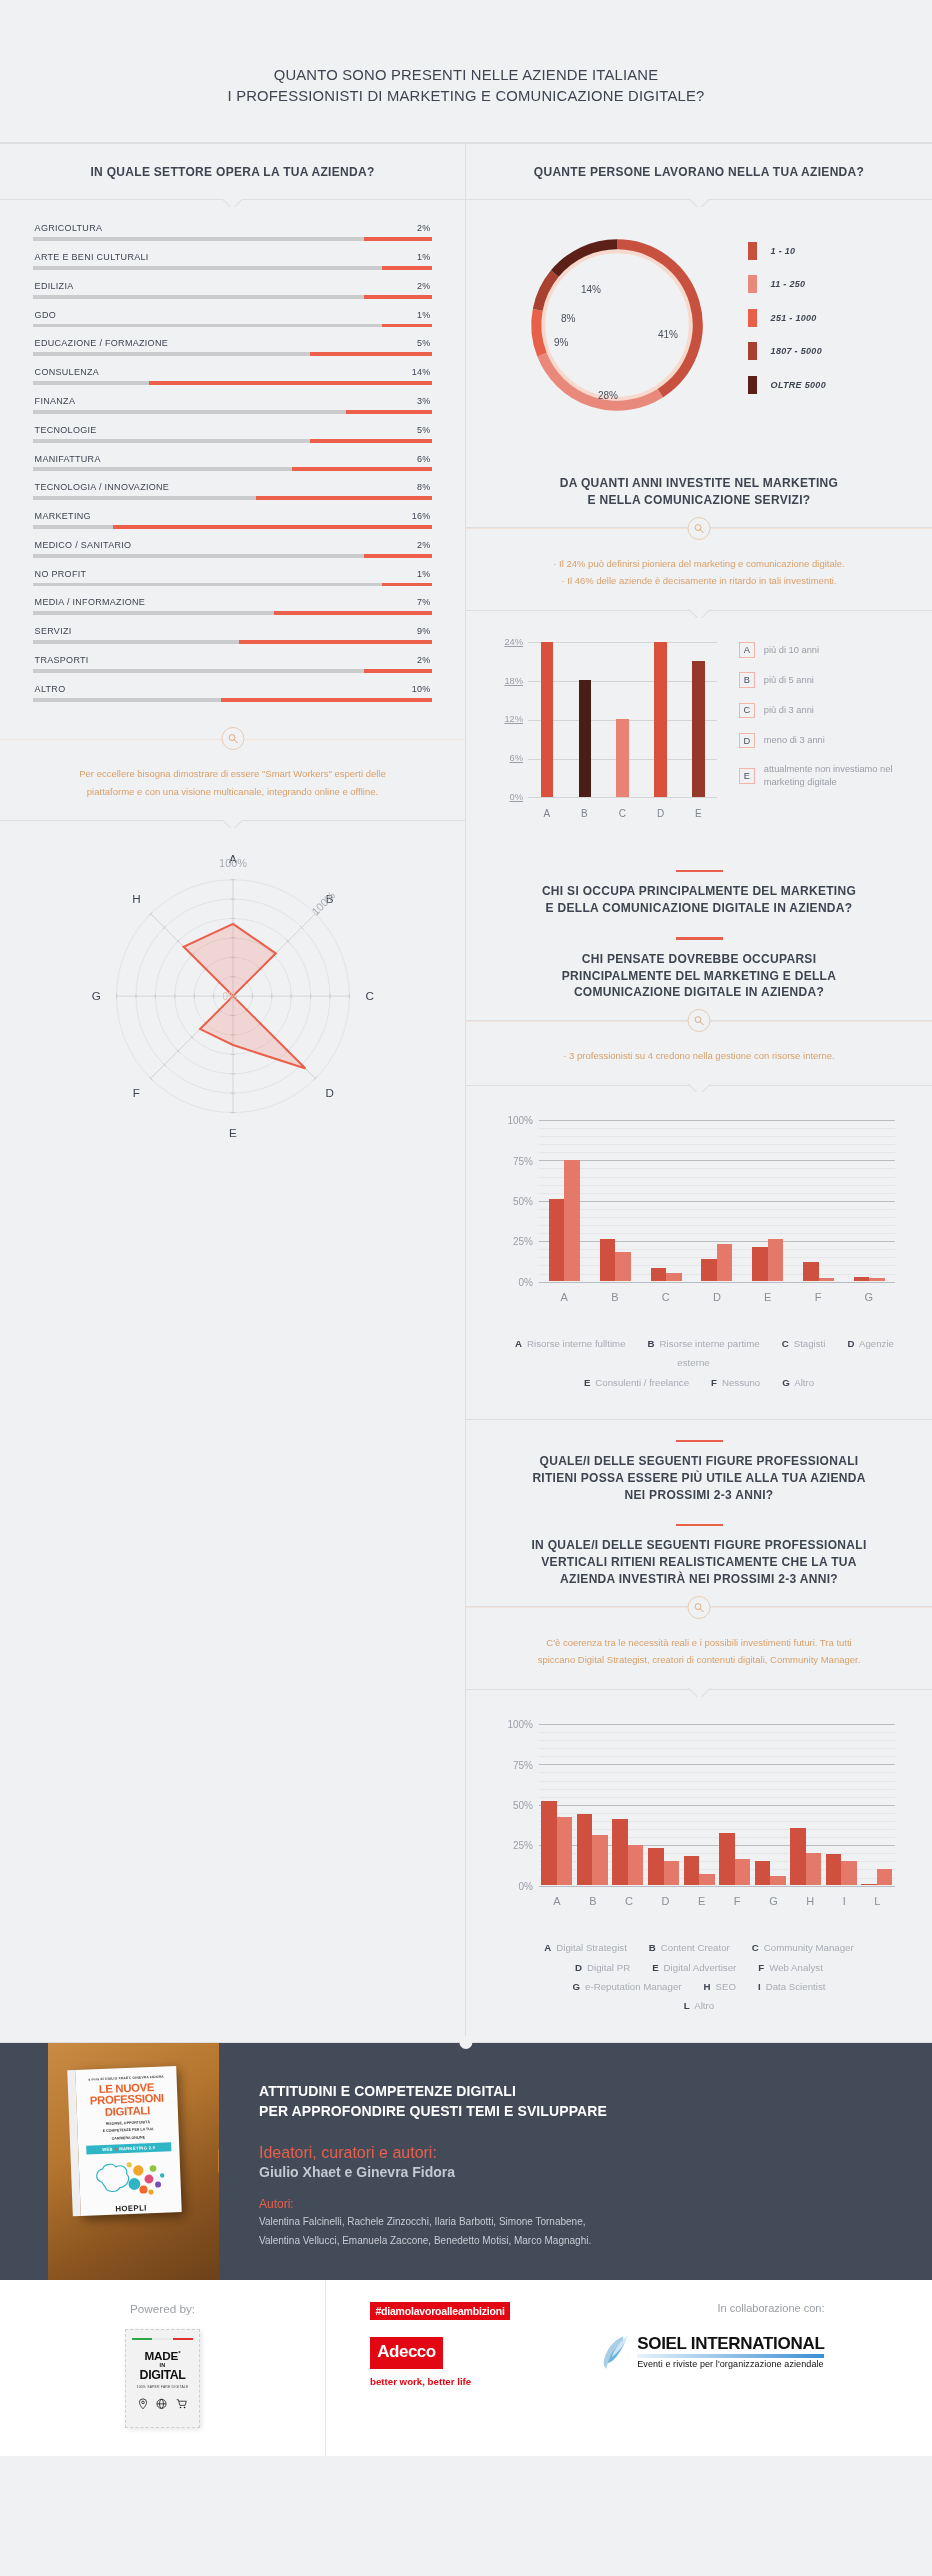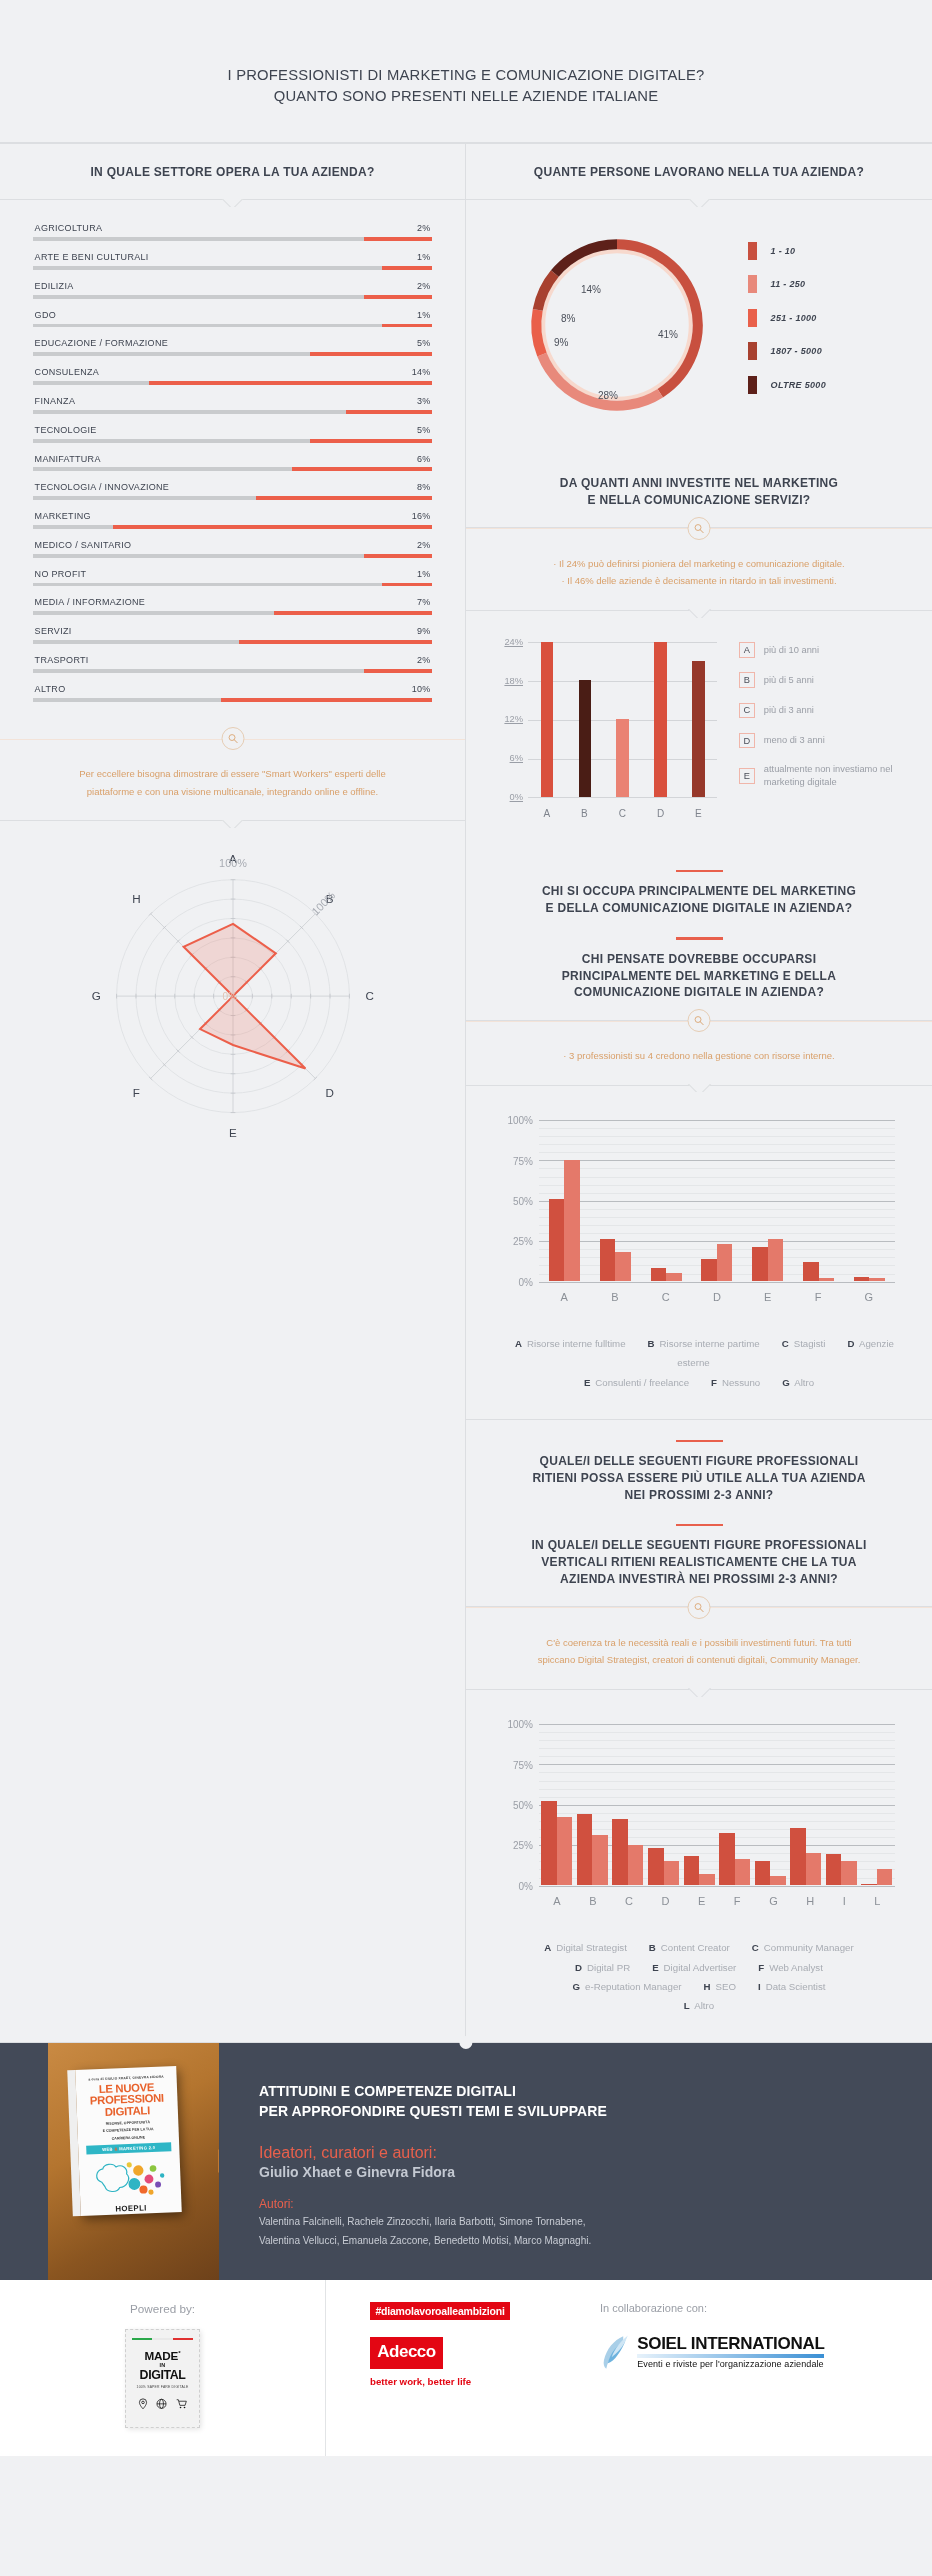--- a/index.html
+++ b/index.html
@@ -200,38 +200,38 @@
   .tl-icons { display:flex; justify-content:center; gap:8.5px; margin-top:9.3px; }
   .foot-brands { display:flex; padding-left:44px; }
   .adecco-col { width:194px; }
   .hashtag { background:#e30613; color:#fff; font-size:10.5px; font-weight:bold;
              padding:3.1px 5.4px; display:inline-block; letter-spacing:-0.2px; }
   .adecco-box { background:#e30613; color:#fff; width:73px; text-align:center;
                 padding:5.4px 0 7px; margin-top:17px; }
   .adecco-box span { font-size:17px; font-weight:bold; letter-spacing:-0.5px; }
   .adecco-claim { color:#e30613; font-size:9.7px; font-weight:bold; margin-top:7px; }
   .soiel-col { padding-left:36px; padding-top:0; }
-  .soiel-lbl { font-size:11px; color:#9a9ea6; margin-bottom:20px; }
+  .soiel-lbl { font-size:11px; color:#9a9ea6; margin-bottom:20px;text-align:right; }
   .soiel-row { display:flex; align-items:center; }
   .soiel-mark { width:31px; height:37px; margin-right:6.2px; flex:none; }
   .soiel-name { font-size:17px; font-weight:bold; color:#111; letter-spacing:-0.3px;
                 line-height:1; }
   .soiel-bar { height:3.9px; margin:1.6px 0 1.6px;
     background:linear-gradient(to right,#e7f2fb,#3a8fd4); }
   .soiel-sub { font-size:9px; color:#111; letter-spacing:0.1px; }
 </style>
 </head>
 <body>
 
 <div class="page">
 
   <div class="hero">
     <div class="hero-sub">
+      <div>QUANTO SONO PRESENTI NELLE AZIENDE ITALIANE</div>
       <div>I PROFESSIONISTI DI MARKETING E COMUNICAZIONE DIGITALE?</div>
-      <div>QUANTO SONO PRESENTI NELLE AZIENDE ITALIANE</div>
     </div>
   </div>
 
   <div class="cols">
 
     <div class="col col-left">
 
       <div class="qband topline">
         <div class="qtitle">IN QUALE SETTORE OPERA LA TUA AZIENDA?</div>
         <div class="notch"></div>

